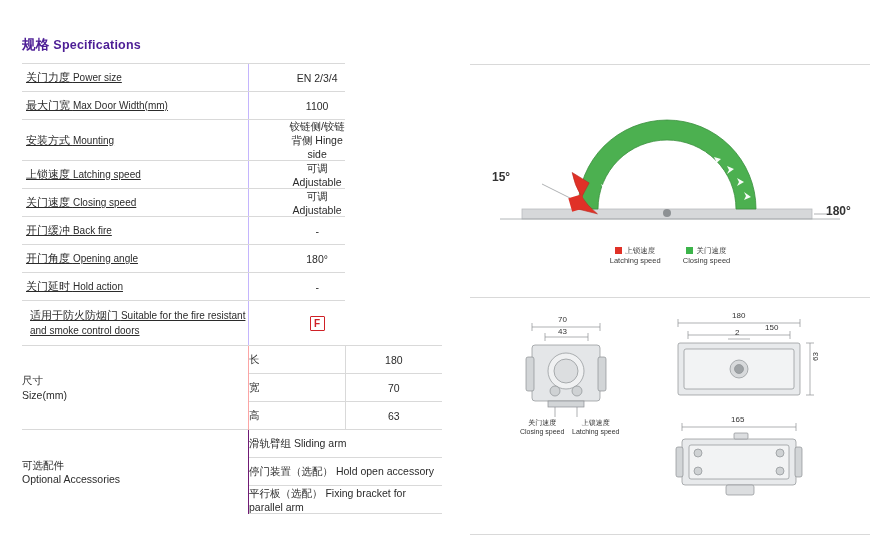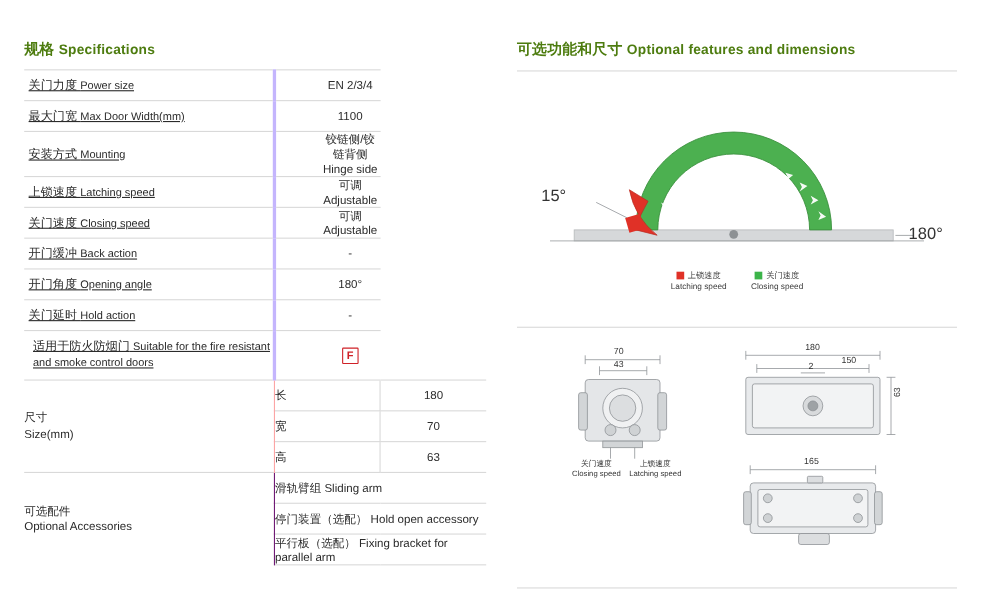--- a/index.html
+++ b/index.html
@@ -25,21 +25,21 @@
     position: absolute;
     left: 22px;
     top: 36px;
     width: 420px;
   }
   .sect-title {
     font-size: 13.5px;
     font-weight: bold;
     letter-spacing: 0.2px;
     margin-bottom: 9px;
-    color: #4d7c0f;
+    color: #4c1d95;
   }
   .sect-title .en {
     font-size: 12.5px;
     font-weight: bold;
   }
   table.spec {
     border-collapse: collapse;
     width: 420px;
     table-layout: fixed;
   }
@@ -52,21 +52,21 @@
     vertical-align: middle;
     color: #2b2b2b;
   }
   table.spec tr td.label {
     width: 222px;
     padding-left: 4px;
     text-decoration: underline;
   }
   table.spec tr td.value {
     text-align: center;
-    border-left: 3px solid #c4b5fd;
+    border-left: 1px solid #c4b5fd;
     padding-left: 40px;
   }
   td.label .cn { font-size: 11px; }
   td.label .en { font-size: 10px; }
   td.value .cn { font-size: 10.5px; }
   td.value .en { font-size: 10.5px; }
 
   .two-line { line-height: 14px; padding: 4px 0 4px 4px; }
 
   .fire-badge {
@@ -176,22 +176,23 @@
   .lbl-sm {
     position: absolute;
     font-size: 7px;
     color: #333;
     line-height: 9px;
     white-space: nowrap;
     text-align: center;
   }
   .deg-lbl {
     position: absolute;
-    font-size: 15px;
+    font-size: 12px;
     color: #333;
+    font-weight: bold;
   }
 </style>
 </head>
 <body>
 
 <div class="page">
 
   <div class="left-col">
     <div class="sect-title">
       <span>规格</span>
@@ -244,21 +245,21 @@
             <span class="en">Closing speed</span>
           </td>
           <td class="value">
             <span class="cn">可调</span>
             <span class="en">Adjustable</span>
           </td>
         </tr>
         <tr>
           <td class="label">
             <span class="cn">开门缓冲</span>
-            <span class="en">Back action</span>
+            <span class="en">Back fire</span>
           </td>
           <td class="value">
             <span class="en">-</span>
           </td>
         </tr>
         <tr>
           <td class="label">
             <span class="cn">开门角度</span>
             <span class="en">Opening angle</span>
           </td>
@@ -334,26 +335,20 @@
         <tr>
           <td class="acc-val" colspan="2">
             <span class="cn">平行板（选配）</span>
             <span class="en">Fixing bracket for parallel arm</span>
           </td>
         </tr>
       </tbody>
     </table>
   </div>
 
-  <div class="right-col">
-    <div class="sect-title">
-      <span>可选功能和尺寸</span>
-      <span class="en">Optional features and dimensions</span>
-    </div>
-  </div>
   <div class="right-rule rule-top"></div>
   <div class="right-rule rule-mid"></div>
   <div class="right-rule rule-bot"></div>
 
   <div class="diagram-arc">
     <svg width="400" height="215" viewBox="0 0 400 215">
 
       <rect x="52" y="135" width="290" height="10" fill="#d6d8da" stroke="#b9bcbe" stroke-width="0.8"></rect>
       <line x1="30" y1="145" x2="370" y2="145" stroke="#9fa3a6" stroke-width="0.8"></line>
 

